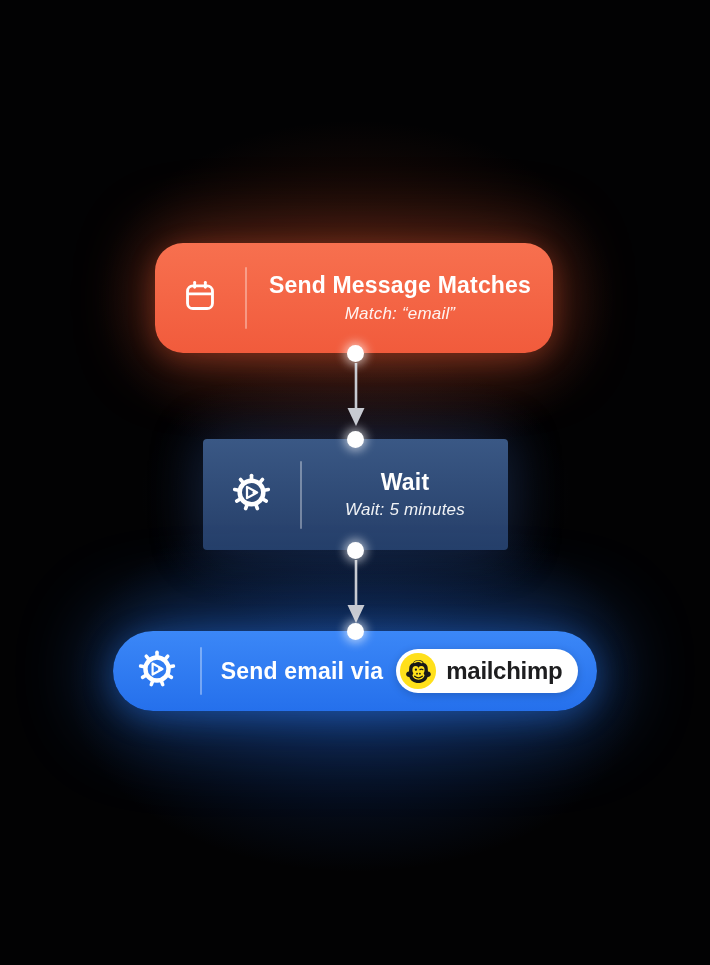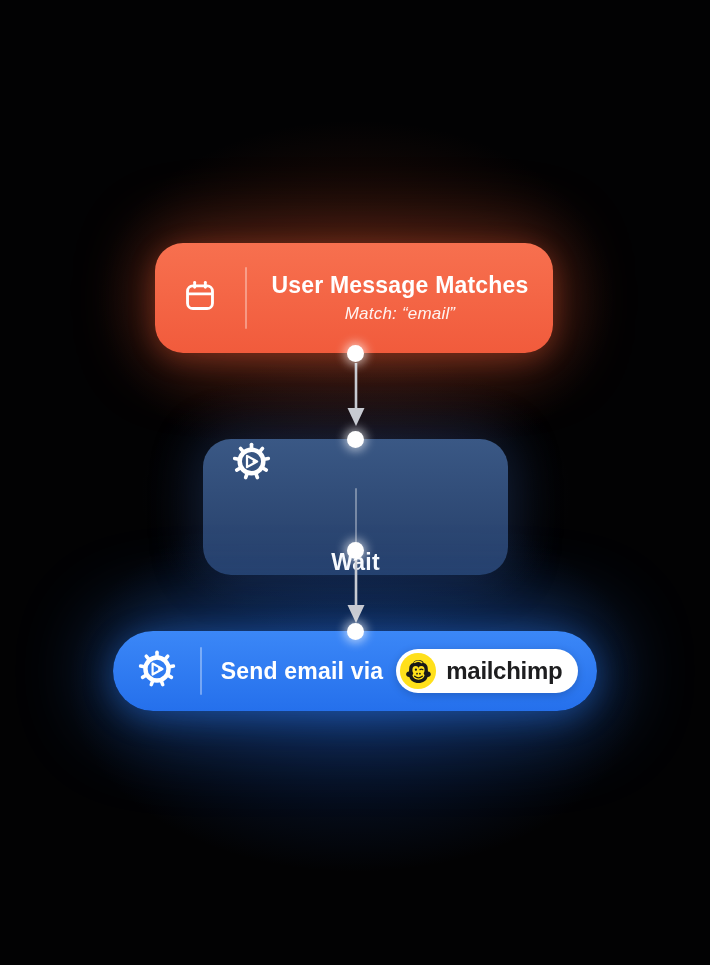--- a/index.html
+++ b/index.html
@@ -13,23 +13,22 @@
       #020203;
   }
   .node{
     position:absolute;display:flex;align-items:stretch;color:#fff;
   }
   .node-trigger{
     left:155px;top:243px;width:398px;height:110px;border-radius:28px;
     box-shadow:0 0 70px 8px rgba(244,95,55,.36), 0 6px 26px rgba(244,95,55,.28);
   }
   .node-wait{
-    left:203px;top:439px;width:305px;height:136px;border-radius:28px;
+    left:203px;top:439px;width:305px;height:111px;border-radius:4px;
     box-shadow:0 0 50px 4px rgba(58,98,175,.28);
-    flex-direction:column;
   }
   .node-send{
     left:113px;top:631px;width:484px;height:80px;border-radius:46px;
     box-shadow:0 0 85px 12px rgba(45,125,245,.45), 0 6px 30px rgba(45,125,245,.35);
   }
   .icon-zone{display:flex;align-items:center;justify-content:center;}
   .node-trigger .icon-zone{width:90px;}
   .node-wait .icon-zone{width:97px;}
   .node-send .icon-zone{width:87px;}
   .divider{width:2px;border-radius:1px;background:rgba(255,255,255,.35);align-self:center;}
@@ -65,21 +64,21 @@
         <svg viewBox="0 0 32 32" width="38" height="38" fill="none" stroke="#fff" stroke-width="2.4" stroke-linecap="round">
           <rect x="5.5" y="7.5" width="21" height="19" rx="4.5"></rect>
           <path d="M11.5 4.5 v4.2"></path>
           <path d="M20.5 4.5 v4.2"></path>
           <path d="M6.2 14.2 h19.6"></path>
         </svg>
       </span>
     </div>
     <div class="divider"></div>
     <div class="text-zone">
-      <div class="node-title">User Message Matches</div>
+      <div class="node-title">Send Message Matches</div>
       <div class="node-subtitle">Match: “email”</div>
     </div>
   </div>
 
   <div class="port" style="left:347px;top:344.5px;"></div>
 
   <svg class="connector" style="left:341px;top:355px;" width="30" height="84">
     <line x1="15" y1="8" x2="15" y2="55" stroke="#C7CAD1" stroke-width="2.6"></line>
     <polygon points="6.5,53 23.5,53 15,71" fill="#C7CAD1"></polygon>
   </svg>
@@ -103,20 +102,21 @@
           </g>
           <circle cx="16" cy="16" r="8.4" fill="none" stroke="#fff" stroke-width="3.2"></circle>
           <path d="M12.8 12 L20 16 L12.8 20 Z" fill="none" stroke="#fff" stroke-width="1.6" stroke-linejoin="round"></path>
           <circle cx="18.2" cy="16" r="1.5" fill="#fff"></circle>
         </svg>
       </span>
     </div>
     <div class="divider"></div>
     <div class="text-zone">
       <div class="node-title">Wait</div>
+      <div class="node-subtitle">Wait: 5 minutes</div>
     </div>
   </div>
 
   <div class="port" style="left:347px;top:541.5px;"></div>
 
   <svg class="connector" style="left:341px;top:552px;" width="30" height="84">
     <line x1="15" y1="8" x2="15" y2="55" stroke="#C7CAD1" stroke-width="2.6"></line>
     <polygon points="6.5,53 23.5,53 15,71" fill="#C7CAD1"></polygon>
   </svg>
 

